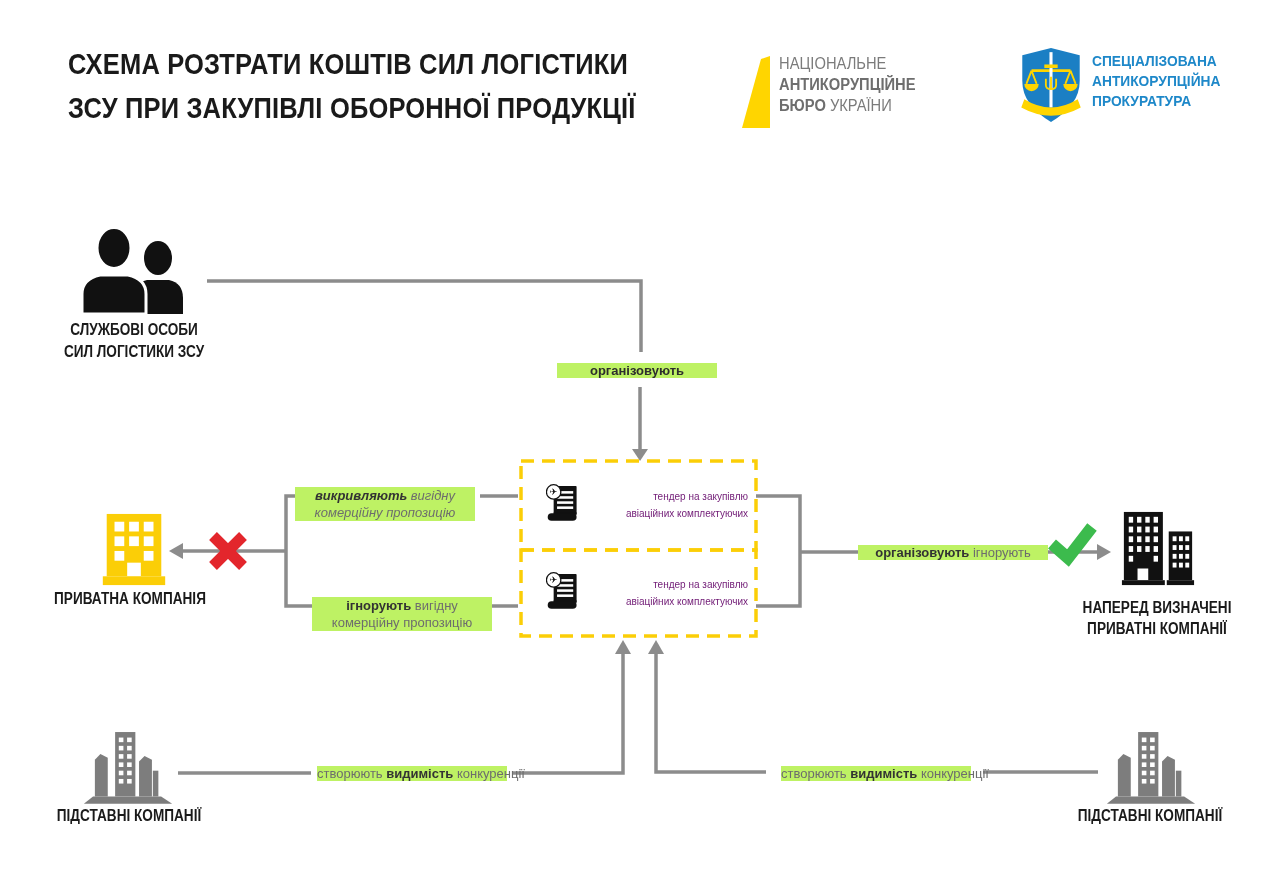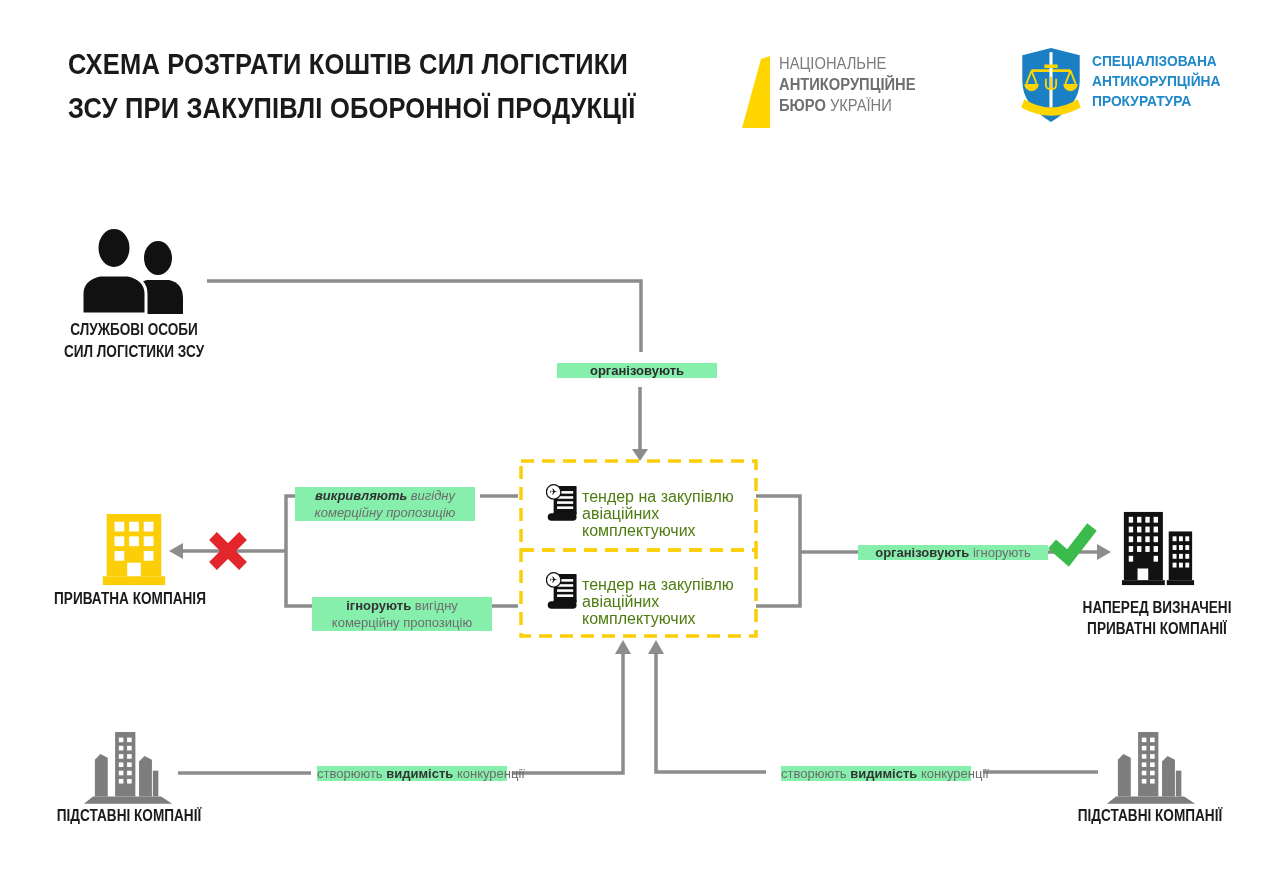--- a/index.html
+++ b/index.html
@@ -13,23 +13,23 @@
   .nabu-text{left:779px;top:53px;font-size:16px;line-height:21px;color:#7b7b7b;
              transform:scaleX(0.92);transform-origin:left top;white-space:nowrap;}
   .nabu-text b{color:#6e6e6e;}
   .sap-text{left:1092px;top:51px;font-size:14.5px;line-height:20px;font-weight:700;color:#1E88C9;
             transform:scaleX(0.95);transform-origin:left top;white-space:nowrap;}
   .statbox{left:882px;top:225px;width:322px;height:139px;display:flex;flex-direction:column;
            align-items:center;justify-content:center;gap:6px;}
   .stat-amount{font-size:43px;font-weight:700;color:#181818;white-space:nowrap;}
   .stat-caption{font-size:22px;font-weight:700;color:#181818;white-space:nowrap;}
   .icon-label{font-weight:700;color:#1a1a1a;text-align:center;white-space:nowrap;}
-  .flow-label{font-size:13px;color:#6d6d6d;text-align:center;background:#86efac;white-space:nowrap;}
+  .flow-label{font-size:13px;color:#6d6d6d;text-align:center;background:#bef264;white-space:nowrap;}
   .flow-label b{color:#333;}
-  .tender-text{font-size:16px;color:#4d7c0f;text-align:left;line-height:17px;}
+  .tender-text{font-size:10px;color:#701a75;text-align:right;line-height:17px;}
   svg{display:block;}
   .ln{stroke:#8C8C8C;stroke-width:3.5;fill:none;}
   .ah{fill:#8C8C8C;stroke:none;}
   .dash{fill:none;stroke:#FBCE07;stroke-width:3.5;stroke-dasharray:13 8;}
 </style>
 </head>
 <body>
 
 <div class="stage">
 

